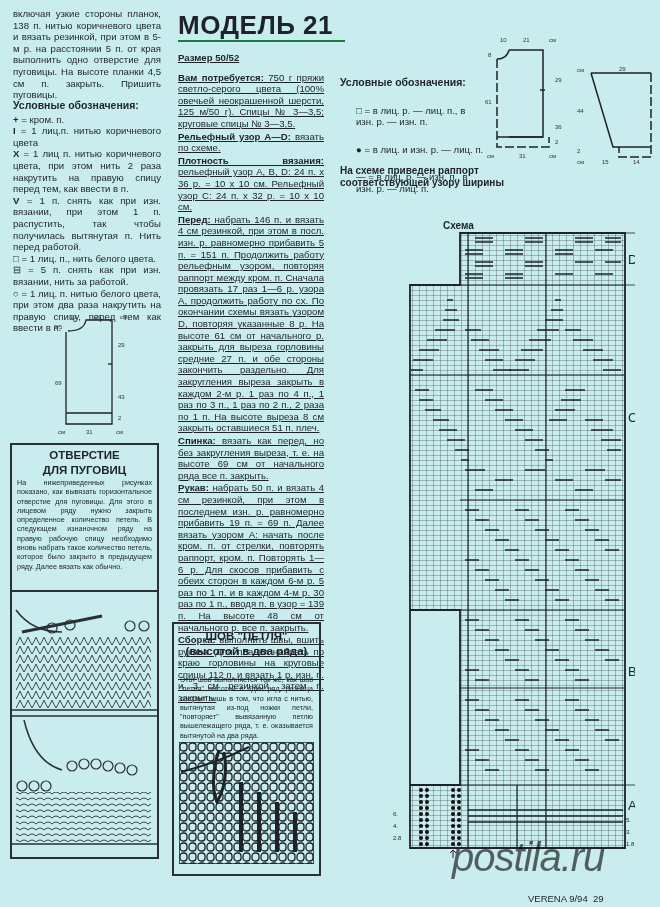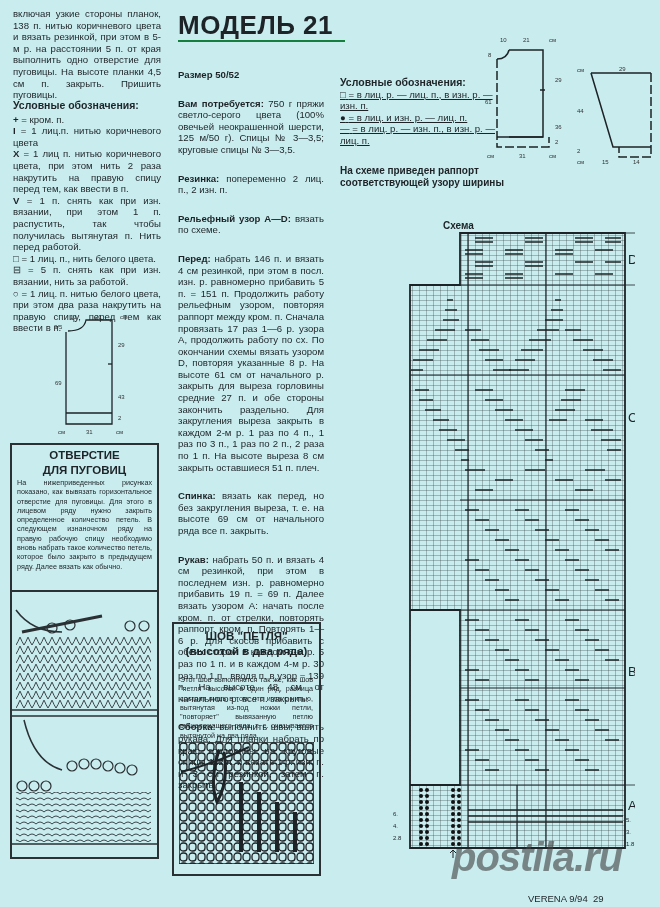--- a/index.html
+++ b/index.html
@@ -6,31 +6,31 @@
   body{width:660px;height:907px;background:#c9ecef;position:relative;overflow:hidden;font-family:"Liberation Sans",sans-serif;color:#1d2326;}
   .abs{position:absolute;}
   .txt{font-size:9.6px;line-height:11.6px;text-align:justify;}
   .txt b{font-weight:bold;}
   .col1{left:13px;top:8px;width:148px;}
   .legend1{left:13px;top:100px;width:148px;}
   .legend1 .h{font-weight:bold;font-size:10.5px;margin-bottom:2px;}
   .legend1 p{margin:0;}
   .title{left:178px;top:10px;font-size:26px;font-weight:bold;letter-spacing:0.5px;border-bottom:2px solid #15803d;padding-right:12px;line-height:30px;}
   .col2{left:178px;top:52px;width:146px;}
-  .col2 p{margin:17px 0 1px 0;}
+  .col2 p{margin:0 0 1px 0;text-decoration:underline;}
   .box{border:2px solid #2a3033;background:transparent;}
   .boxtitle{text-align:center;font-weight:bold;font-size:11.5px;line-height:15px;}
   .boxtext{font-size:7.2px;line-height:9.3px;text-align:justify;font-family:"Liberation Sans Narrow","Liberation Sans",sans-serif;}
   .legend2{left:340px;top:77px;width:160px;font-size:9.6px;line-height:11.5px;}
   .legend2 .h{font-weight:bold;font-size:10.5px;}
-  .legend2 p{margin:0;text-decoration:underline;}
+  .legend2 p{margin:16px;}
   .note{left:340px;top:165px;font-weight:bold;font-size:10px;line-height:12px;width:170px;}
   .schemalbl{left:443px;top:220px;font-weight:bold;font-size:10px;}
   .footer{left:528px;top:893px;font-size:9.5px;}
-  .watermark{left:452px;top:835px;color:#404040;opacity:0.6;font-size:40px;font-weight:bold;font-style:italic;letter-spacing:-1px;}
+  .watermark{left:452px;top:835px;color:#000000;opacity:0.6;font-size:40px;font-weight:normal;font-style:italic;letter-spacing:-1px;}
   svg text{font-family:"Liberation Sans",sans-serif;}
 </style>
 </head>
 <body>
 
 <div class="abs txt col1">включая узкие стороны планок, 138 п. нитью коричневого цвета и вязать резинкой, при этом в 5-м р. на расстоянии 5 п. от края выполнить одно отверстие для пуговицы. На высоте планки 4,5 см п. закрыть. Пришить пуговицы.</div>
 
 <div class="abs txt legend1">
   <div class="h">Условные обозначения:</div>
   <p><b>+</b> <span>= кром. п.</span></p>
@@ -103,22 +103,22 @@
     </g>
     <rect x="4" y="200" width="135" height="50" fill="url(#purl)"></rect>
     <line x1="0" y1="252" x2="145" y2="252" stroke="#2a3033" stroke-width="1.5"></line>
   </svg>
 </div>
 
 <div class="abs title">МОДЕЛЬ 21</div>
 <div class="abs txt col2">
   <p style="font-weight:bold;margin-bottom:8px">Размер 50/52</p>
   <p><b>Вам потребуется:</b><span> 750 г пряжи светло-серого цвета (100% овечьей неокрашенной шерсти, 125 м/50 г). Спицы № 3—3,5; круговые спицы № 3—3,5.</span></p>
-  <p><b>Резинка:</b><span> попеременно 2 лиц. п., 2 изн. п.</span></p>
   <p><b>Рельефный узор A—D:</b><span> вязать по схеме.</span></p>
+  <p><b>Плотность вязания:</b><span> рельефный узор A, B, D: 24 п. x 36 р. = 10 x 10 см. Рельефный узор C: 24 п. x 32 р. = 10 x 10 см.</span></p>
   <p><b>Перед:</b><span> набрать 146 п. и вязать 4 см резинкой, при этом в посл. изн. р. равномерно прибавить 5 п. = 151 п. Продолжить работу рельефным узором, повторяя раппорт между кром. п. Сначала провязать 17 раз 1—6 р. узора A, продолжить работу по сх. По окончании схемы вязать узором D, повторяя указанные 8 р. На высоте 61 см от начального р. закрыть для выреза горловины средние 27 п. и обе стороны закончить раздельно. Для закругления выреза закрыть в каждом 2-м р. 1 раз по 4 п., 1 раз по 3 п., 1 раз по 2 п., 2 раза по 1 п. На высоте выреза 8 см закрыть оставшиеся 51 п. плеч.</span></p>
   <p><b>Спинка:</b><span> вязать как перед, но без закругления выреза, т. е. на высоте 69 см от начального ряда все п. закрыть.</span></p>
   <p><b>Рукав:</b><span> набрать 50 п. и вязать 4 см резинкой, при этом в последнем изн. р. равномерно прибавить 19 п. = 69 п. Далее вязать узором A: начать после кром. п. от стрелки, повторять раппорт, кром. п. Повторять 1—6 р. Для скосов прибавить с обеих сторон в каждом 6-м р. 5 раз по 1 п. и в каждом 4-м р. 30 раз по 1 п., вводя п. в узор = 139 п. На высоте 48 см от начального р. все п. закрыть.</span></p>
   <p><b>Сборка:</b><span> выполнить швы, вшить рукава. Для планки набрать по краю горловины на круговые спицы 112 п. и вязать 1 р. изн. п. и 3 см резинкой, затем п. закрыть.</span></p>
 </div>
 
 <div class="abs box" style="left:172px;top:622px;width:145px;height:250px;">
   <div class="boxtitle" style="margin-top:5px">ШОВ "ПЕТЛЯ"</div>
   <div class="boxtitle">(высотой в два ряда)</div>
   <div class="boxtext" style="margin:16px 6px">Этот шов выполняется так же, как шов "петля" высотой в один ряд, разница состоит лишь в том, что игла с нитью, вытянутая из-под ножки петли, "повторяет" вывязанную петлю вышележащего ряда, т. е. оказывается вытянутой на два ряда.</div>

